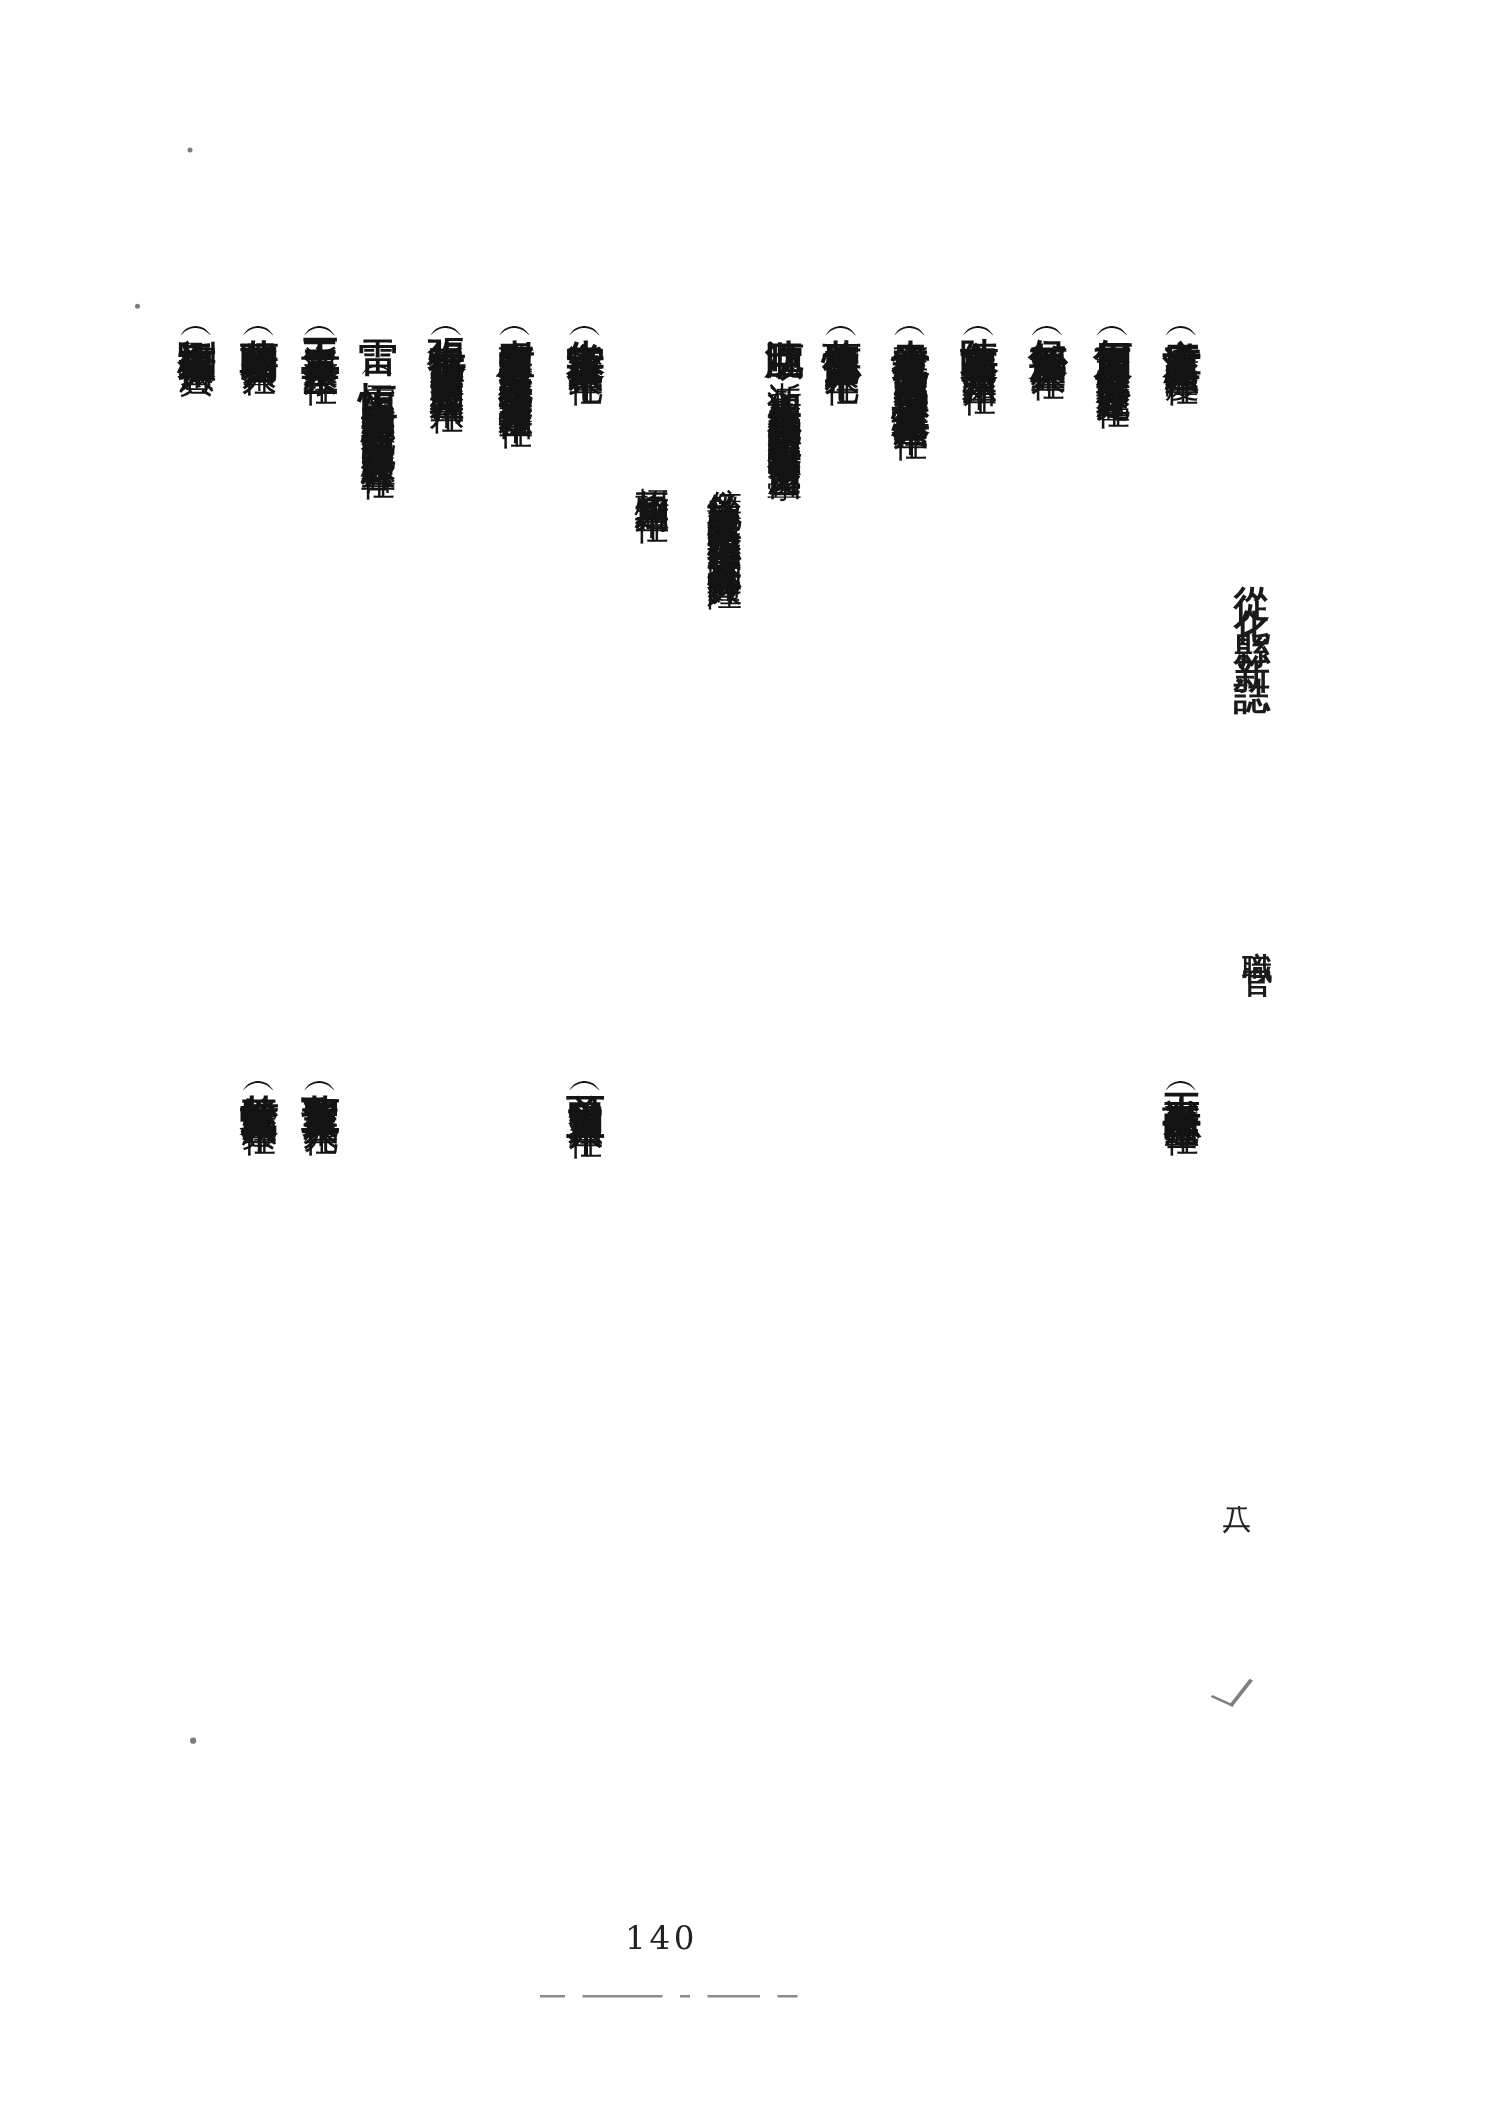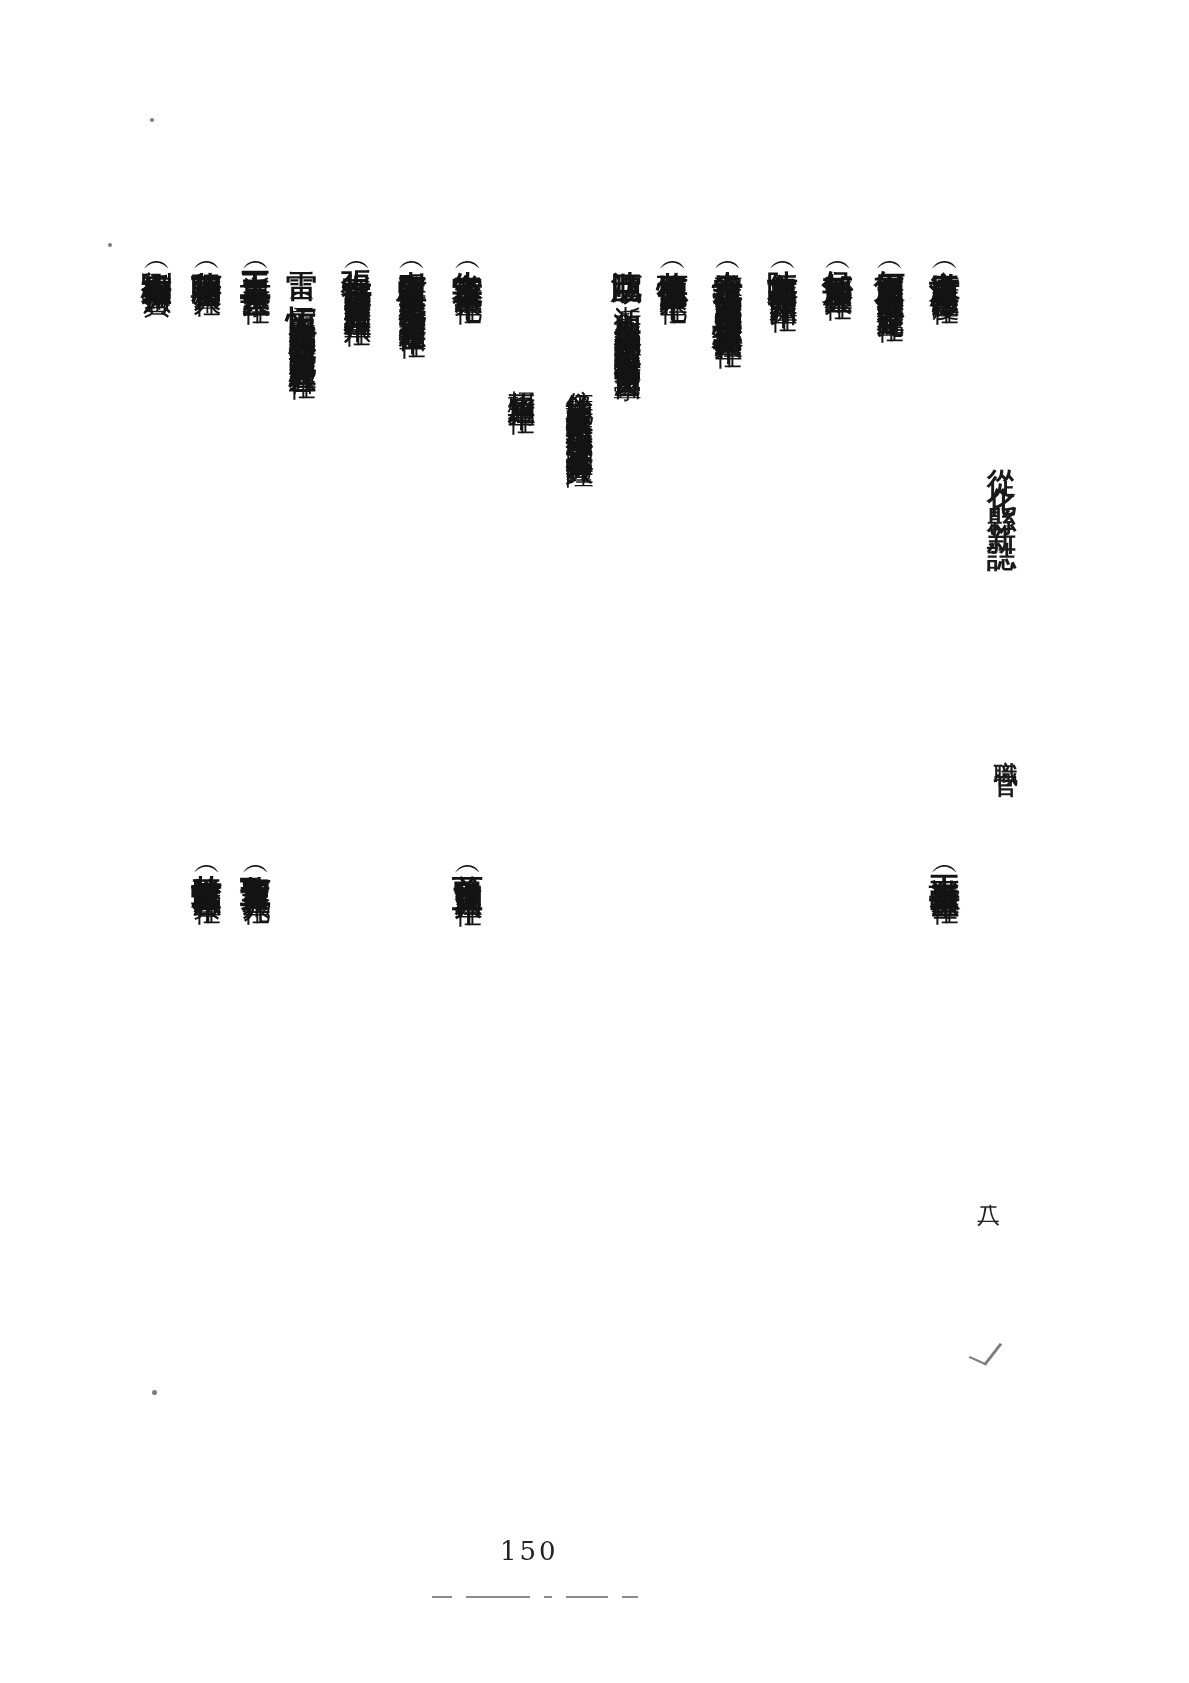--- a/index.html
+++ b/index.html
@@ -110,21 +110,21 @@
       <div class="col" style="left: 179px; top: 850px;"><span class="name">黃蛟騰</span><span class="anno">︵福建邵武人恩貢十年任︶</span></div>
       <div class="col" style="left: 129px; top: 246px;"><span class="name">劉秉樞</span><span class="anno">︵山東復州衞人恩貢︶</span></div>
     </div>
 
   <div class="margin-title">從化縣新誌</div>
 
   <div class="margin-section">職官</div>
 
   <div class="folio">八二</div>
 
-  <div class="page-number">150</div>
+  <div class="page-number">140</div>
 
   <div class="stray-mark"></div>
   <div class="dash-row">
     <span class="d1"></span><span class="d2"></span><span class="d3"></span><span class="d4"></span><span class="d5"></span>
   </div>
   <div class="speck sp1"></div>
   <div class="speck sp2"></div>
   <div class="speck sp3"></div>
 
 </div>

